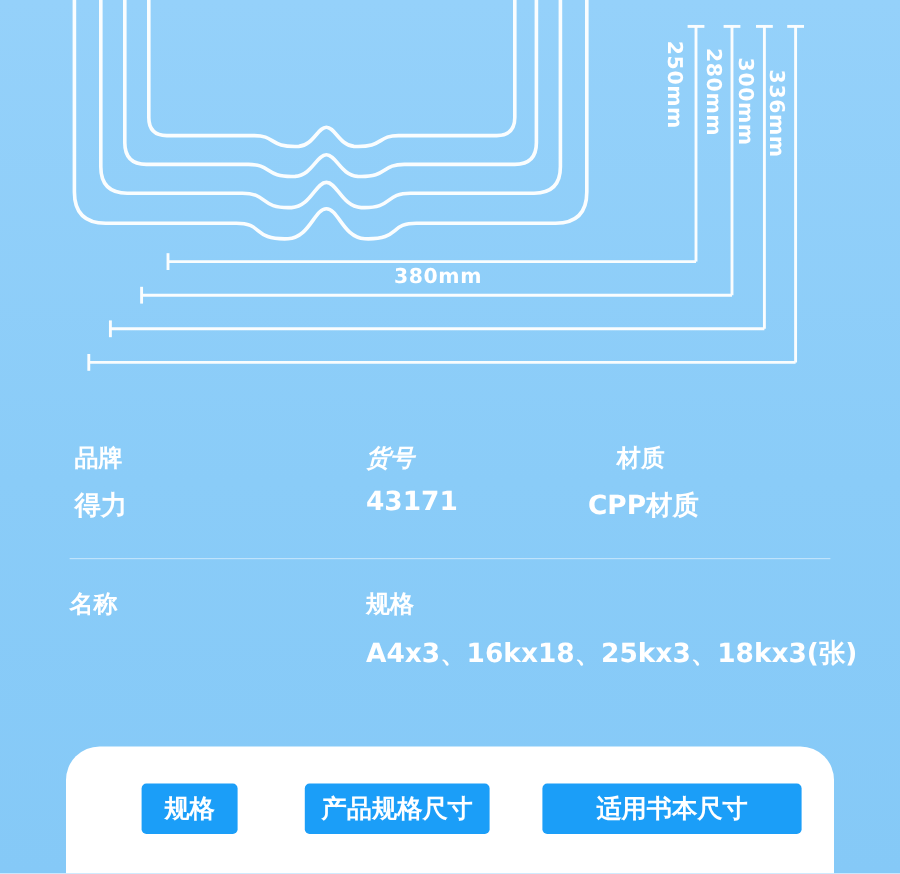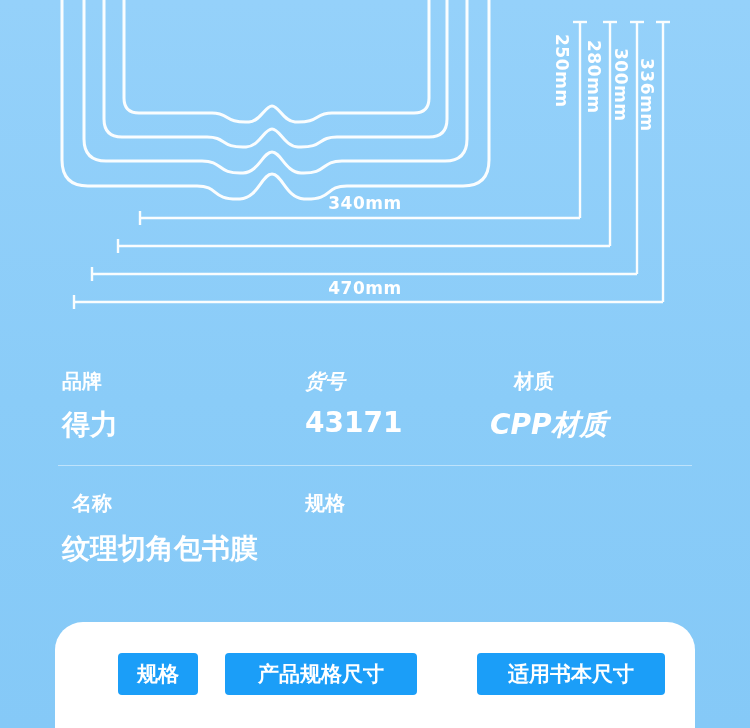--- a/index.html
+++ b/index.html
@@ -35,21 +35,21 @@
   
   .spec-label{
     position:absolute;
     color:#ffffff;
     font-size:20px;
     font-weight:bold;
   }
   .spec-value{
     position:absolute;
     color:#ffffff;
-    font-size:28px;
+    font-size:22px;
     font-weight:bold;
     white-space:nowrap;
     text-align:right;
   }
   .divider{
     position:absolute;
     left:58px;width:634px;height:1px;
     background:rgba(255,255,255,0.45);
   }
 
@@ -73,22 +73,22 @@
     font-weight:bold;
     display:flex;
     align-items:center;
     justify-content:center;
     cursor:pointer;
     padding:0 14px;
     box-sizing:border-box;
     white-space:nowrap;
   }
   .tab-spec{left:63px;width:80px;}
-  .tab-product-size{left:170px;width:192px;font-family:Liberation Mono, monospace;}
-  .tab-book-size{left:422px;width:188px;}
+  .tab-product-size{left:199px;width:154px;font-family:Liberation Mono, monospace;}
+  .tab-book-size{left:397px;width:216px;}
 </style>
 </head>
 <body>
 
 <div class="page">
 
   <svg class="abs" style="left:0;top:0;" width="750" height="330" viewBox="0 0 750 330">
     <g fill="none" stroke="#ffffff" stroke-width="3" stroke-linejoin="round" stroke-linecap="round" opacity="0.96">
 
       <path d="M 62 -20 L 62 160 Q 62 186 88 186 L 197 186
@@ -148,38 +148,37 @@
         <line x1="656" y1="22" x2="670" y2="22"></line>
       </g>
     </g>
   </svg>
 
   <div class="dim-label vertical" style="left:552px;top:34px;">250mm</div>
   <div class="dim-label vertical" style="left:584px;top:40px;">280mm</div>
   <div class="dim-label vertical" style="left:611px;top:48px;">300mm</div>
   <div class="dim-label vertical" style="left:637px;top:58px;">336mm</div>
 
-  <div class="dim-label w-label" style="top:193px;">340mm</div>
-  <div class="dim-label w-label" style="top:278px;">470mm</div>
+  <div class="dim-label w-label" style="top:221px;">380mm</div>
 
   <div class="spec-label" style="left:62px;top:368px;">品牌</div>
   <div class="spec-value" style="left:62px;top:406px;">得力</div>
 
   <div class="spec-label" style="left:305px;top:368px;font-style:italic;">货号</div>
   <div class="spec-value" style="left:305px;top:406px;">43171</div>
 
   <div class="spec-label" style="left:514px;top:368px;">材质</div>
-  <div class="spec-value" style="left:490px;top:406px;font-style:italic;">CPP材质</div>
+  <div class="spec-value" style="left:490px;top:406px;">CPP材质</div>
 
   <div class="divider" style="top:465px;"></div>
 
-  <div class="spec-label" style="left:72px;top:490px;">名称</div>
-  <div class="spec-value" style="left:62px;top:530px;">纹理切角包书膜</div>
+  <div class="spec-label" style="left:58px;top:490px;">名称</div>
 
   <div class="spec-label" style="left:305px;top:490px;">规格</div>
+  <div class="spec-value" style="left:305px;top:530px;">A4x3、16kx18、25kx3、18kx3(张)</div>
 
   <div class="bottom-panel">
     <button class="tab-button tab-spec">规格</button>
     <button class="tab-button tab-product-size">产品规格尺寸</button>
     <button class="tab-button tab-book-size">适用书本尺寸</button>
   </div>
 
 </div>
 
 </body></html>

